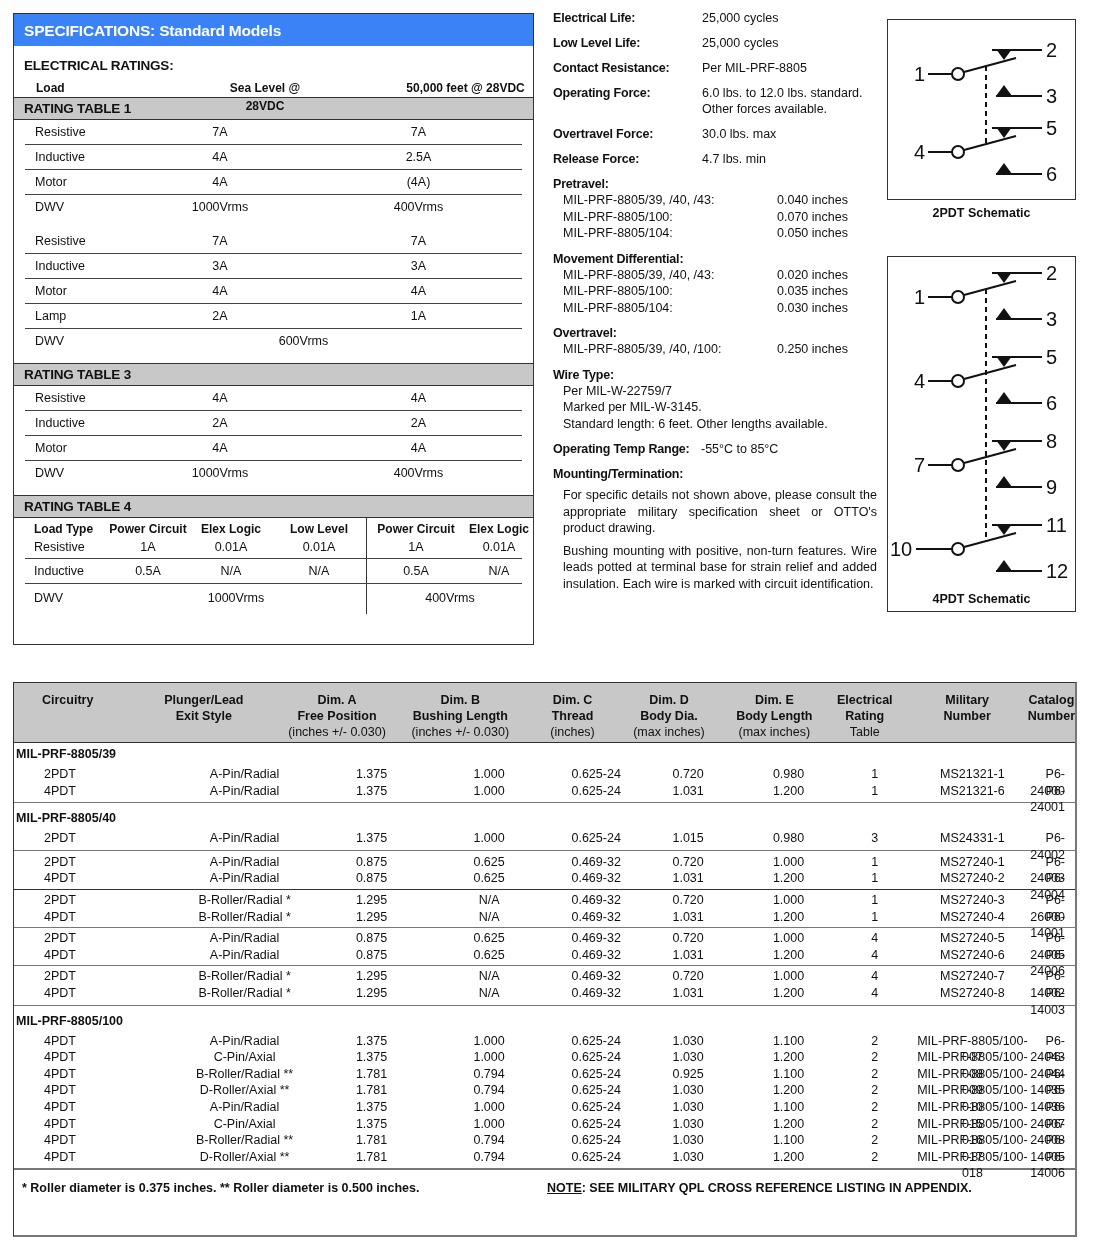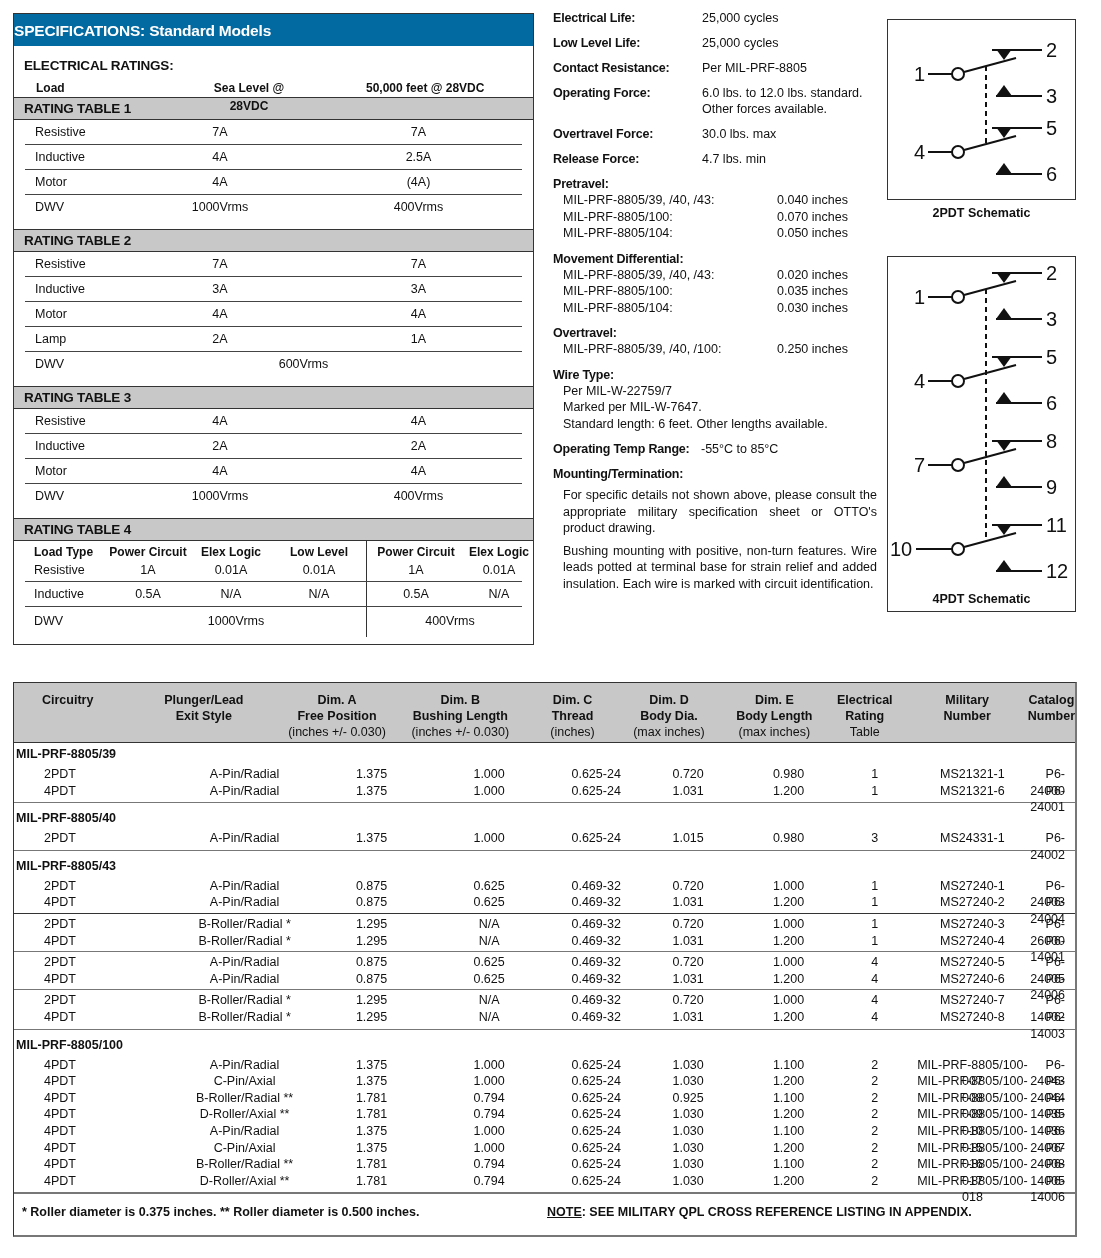--- a/index.html
+++ b/index.html
@@ -1,25 +1,25 @@
 <!DOCTYPE html>
 <html><head>
 <meta charset="utf-8">
 <style>
   html, body { margin:0; padding:0; background:#ffffff; }
   body { width:1101px; height:1258px; position:relative; font-family:"Liberation Sans", "DejaVu Sans", sans-serif; color:#111; }
   
   #spec-box { position:absolute; left:13px; top:13px; width:521px; height:632px; border:1.5px solid #333; box-sizing:border-box; }
-  #spec-title { background:#0369a1; color:#fff; font-weight:bold; font-size:15.5px; height:32px; line-height:34px; letter-spacing:-0.2px; }
+  #spec-title { background:#3b82f6; color:#fff; font-weight:bold; font-size:15.5px; height:32px; line-height:34px; padding-left:10px; letter-spacing:-0.2px; }
   #spec-title .sub { font-weight:bold; }
   .elec-title { font-weight:bold; font-size:13.5px; margin:12px 0 0 10px; letter-spacing:-0.2px; }
-  .hdr-row { display:flex; font-weight:bold; font-size:12px; margin-top:6px; height:18px; line-height:18px; }
+  .hdr-row { display:flex; font-weight:bold; font-size:12px; margin-top:6px; height:18px; line-height:18px;gap:16px; }
   .hdr-row .c0 { width:180px; padding-left:22px; box-sizing:border-box; }
   .hdr-row .c1 { width:110px; text-align:center; }
-  .hdr-row .c2 { flex:1; text-align:left; padding-left:62px; }
+  .hdr-row .c2 { flex:1; text-align:center; padding-left:62px; }
   .rt-band { background:#c8c8c8; border-top:1.5px solid #333; border-bottom:1px solid #333; height:21px; line-height:22px; font-weight:bold; font-size:13.5px; padding-left:10px; letter-spacing:-0.2px; }
   .rt-rows { margin:0 11px 0 11px; }
   .rt-row { display:flex; font-size:12.5px; height:24px; line-height:24px; border-bottom:1px solid #444; }
   .rt-row:last-child { border-bottom:none; }
   .rt-row .c0 { width:90px; padding-left:10px; }
   .rt-row .c1 { width:270px; text-align:center; margin-left:-40px; }
   .rt-row .c2 { flex:1; text-align:center; margin-left:-40px; }
   .rt-block { }
   
   .rt4-grid { position:relative; }
@@ -108,21 +108,20 @@
           </div>
           <div class="rt-row">
             <div class="c0">DWV</div>
             <div class="c1">1000Vrms</div>
             <div class="c2">400Vrms</div>
           </div>
         </div>
         <div style="height: 10px;"></div>
       </div>
       <div class="rt-block">
-        <div class="rt-band">RATING TABLE 2</div>
         <div class="rt-rows">
           <div class="rt-row">
             <div class="c0">Resistive</div>
             <div class="c1">7A</div>
             <div class="c2">7A</div>
           </div>
           <div class="rt-row">
             <div class="c0">Inductive</div>
             <div class="c1">3A</div>
             <div class="c2">3A</div>
@@ -275,21 +274,21 @@
     <div class="grp-title">Overtravel:</div>
     <div class="sub-row">
         <div class="k">MIL-PRF-8805/39, /40, /100:</div>
         <div>0.250 inches</div>
       </div>
   </div>
 
   <div class="grp">
     <div class="grp-title">Wire Type:</div>
     <div class="sub-row">Per MIL-W-22759/7</div>
-    <div class="sub-row">Marked per MIL-W-7647.</div>
+    <div class="sub-row">Marked per MIL-W-3145.</div>
     <div class="sub-row">Standard length: 6 feet. Other lengths available.</div>
   </div>
 
   <div class="kv">
     <div class="k" style="width:148px;">Operating Temp Range:</div>
     <div class="v">-55°C to 85°C</div>
   </div>
 
   <div class="grp">
     <div class="grp-title" style="margin-bottom:5px;">Mounting/Termination:</div>
@@ -456,21 +455,20 @@
         <div class="col2">1.375</div>
         <div class="col3">1.000</div>
         <div class="col4">0.625-24</div>
         <div class="col5">1.015</div>
         <div class="col6">0.980</div>
         <div class="col7">3</div>
         <div class="col8">MS24331-1</div>
         <div class="col9">P6-24002</div>
       </div>
       <div class="mt-sep" style="margin-top: 3px;"></div>
-      <div class="grp-label" style="margin-top: 4px;">MIL-PRF-8805/43</div>
       <div style="height: 3px;"></div>
       <div class="mt-row">
         <div class="col0">2PDT</div>
         <div class="col1">A-Pin/Radial</div>
         <div class="col2">0.875</div>
         <div class="col3">0.625</div>
         <div class="col4">0.469-32</div>
         <div class="col5">0.720</div>
         <div class="col6">1.000</div>
         <div class="col7">1</div>

